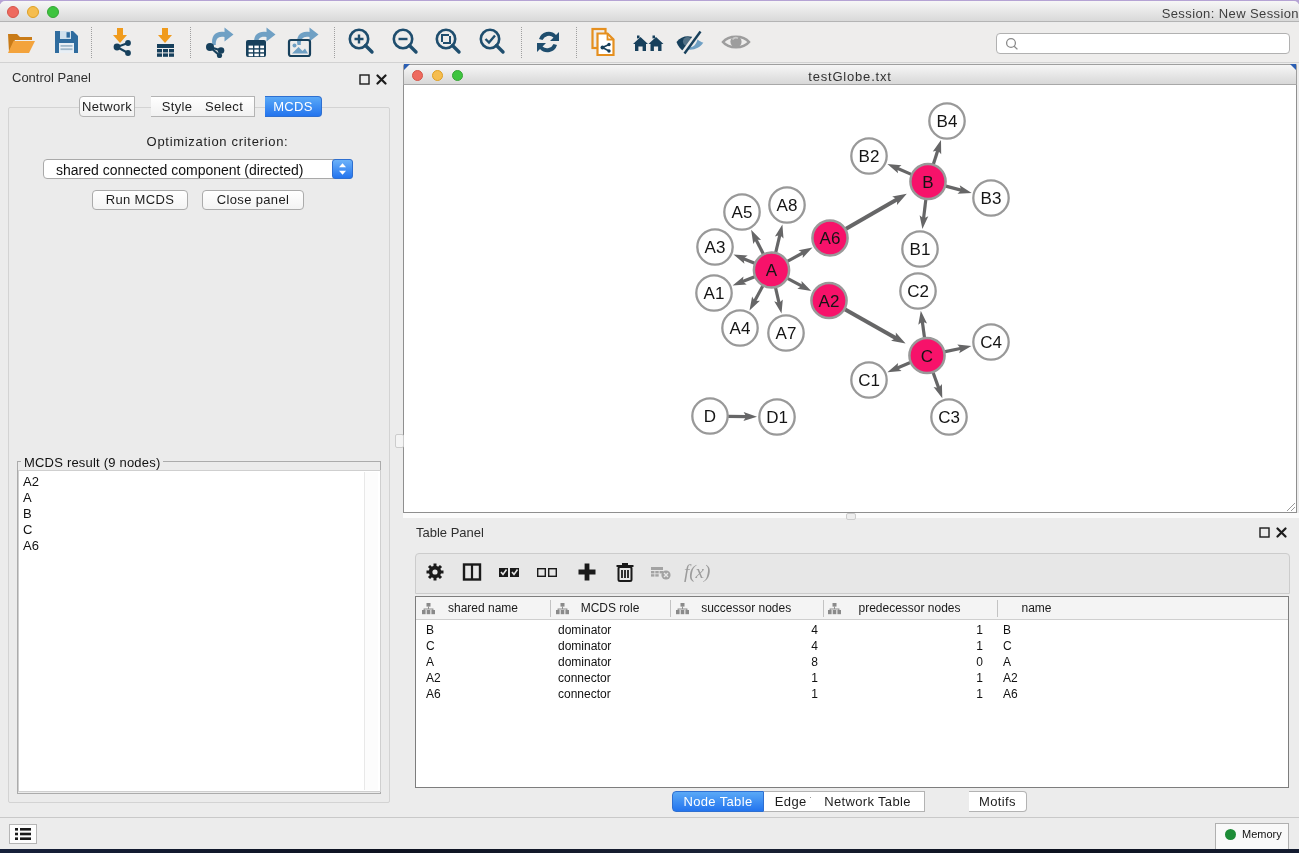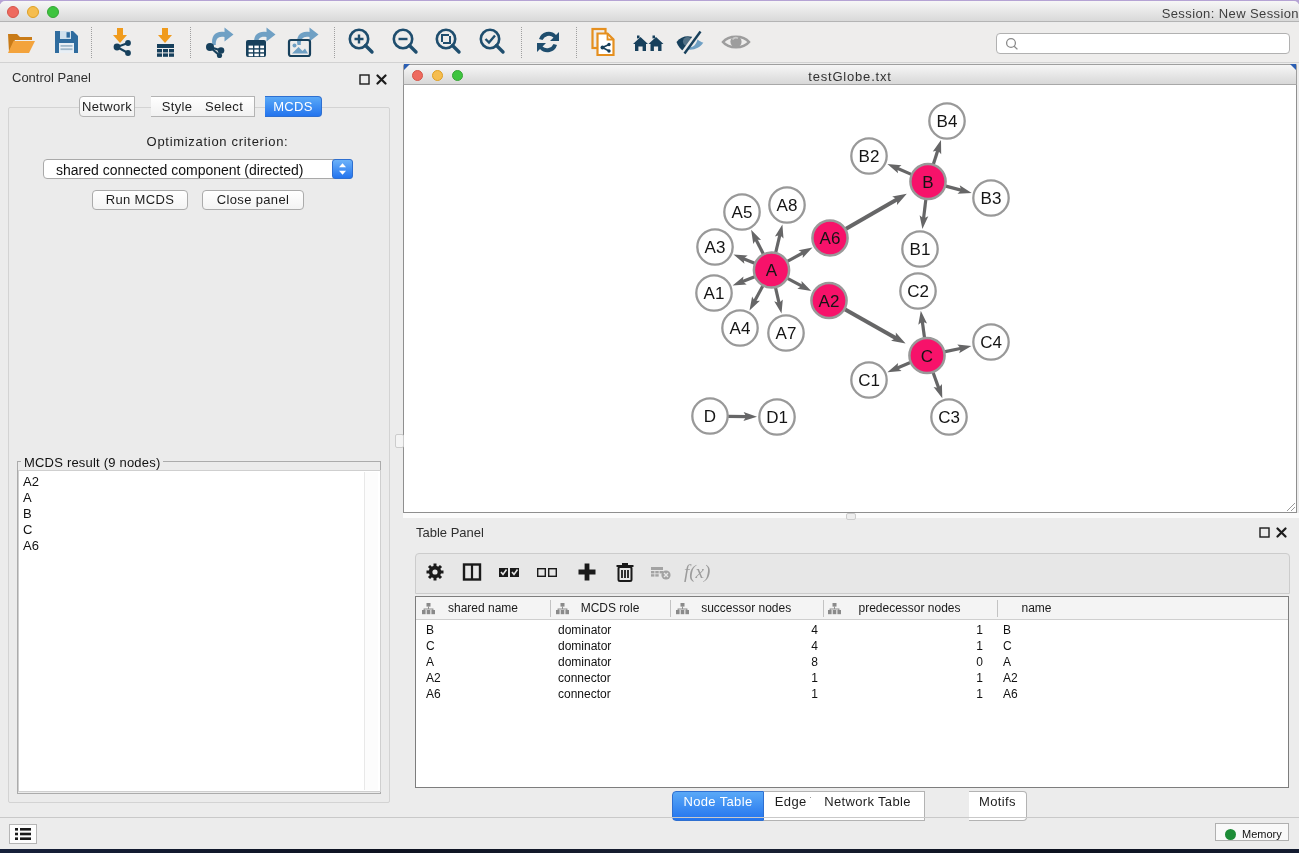--- a/index.html
+++ b/index.html
@@ -43,25 +43,25 @@
 #iwin-title { top:69px; left:403px; width:894px; text-align:center; font-size:13px; letter-spacing:0.8px; color:#323232; }
 #canvas { top:85px; left:403px; width:894px; height:428px; background:#fff; border:1px solid #8f8f8f; border-top:none; }
 
 #tp-title { top:525px; left:416px; font-size:13px; color:#2f2f2f; }
 #tp-toolbar { top:553px; left:415px; width:875px; height:41px; background:#e7e7e7; border:1px solid #cccccc; border-radius:4px 4px 0 0; }
 #table { top:596px; left:415px; width:874px; height:192px; background:#fff; border:1px solid #7d7d7d; }
 #thead { position:absolute; top:0; left:0; width:872px; height:23px; background:#f4f4f4; border-bottom:1px solid #cfcfcf; }
 .hsep { position:absolute; top:3px; width:0; height:17px; border-left:1px solid #c3c3c3; }
 .hlabel { position:absolute; top:4px; font-size:12px; color:#1a1a1a; text-align:center; }
 .cell { position:absolute; font-size:12px; color:#111; }
-.tabs2 { top:791px; height:30px; border:1px solid #b3b3b3; background:#ffffff;
+.tabs2 { top:791px; height:21px; border:1px solid #b3b3b3; background:#ffffff;
   font-size:13px; letter-spacing:0.35px; color:#1d1d1d; text-align:center; line-height:19px; position:absolute; }
 #statusline { top:817px; left:0; width:1299px; height:1px; background:#c9c9c9; }
 #listbtn { top:824px; left:9px; width:28px; height:20px; background:#fdfdfd; border:1px solid #b5b5b5; }
-#membtn { top:823px; left:1215px; width:74px; height:18px; background:#f9f9f9; border:1px solid #b0b0b0;
+#membtn { top:823px; left:1215px; width:74px; height:31px; background:#f9f9f9; border:1px solid #b0b0b0;
   font-size:11px; color:#111; }
 #deskstrip { top:849px; left:0; width:1299px; height:4px; background:linear-gradient(90deg,#16203a,#0d1220 30%,#1a2236 55%,#0c111e 80%,#141c30); }
 .icon { position:absolute; }
 </style>
 </head>
 <body>
 <div id="purple" class="abs"></div>
 <div id="titlebar" class="abs"></div>
 <div class="abs tl" style="top:6px;left:7px;background:#ee6a5f;border:1px solid #d5554a;"></div>
 <div class="abs tl" style="top:6px;left:27px;background:#f5bd4f;border:1px solid #dfa023;"></div>

